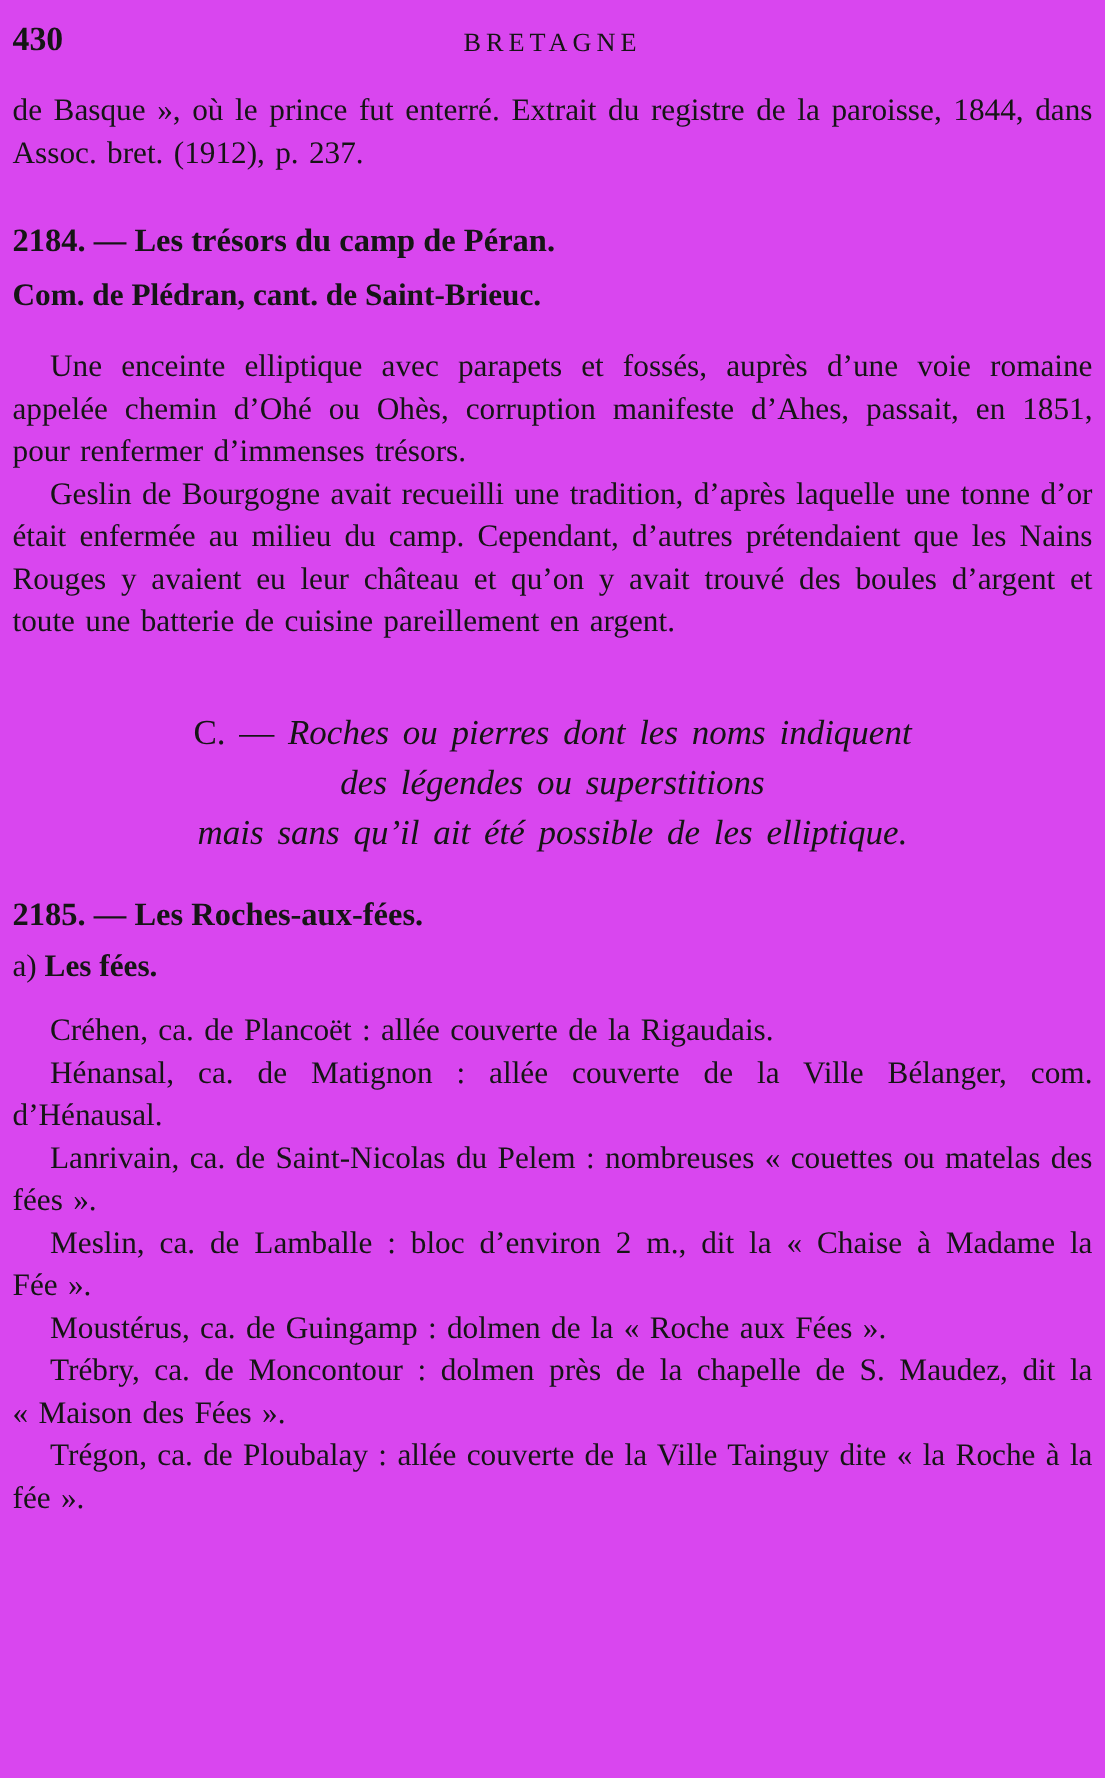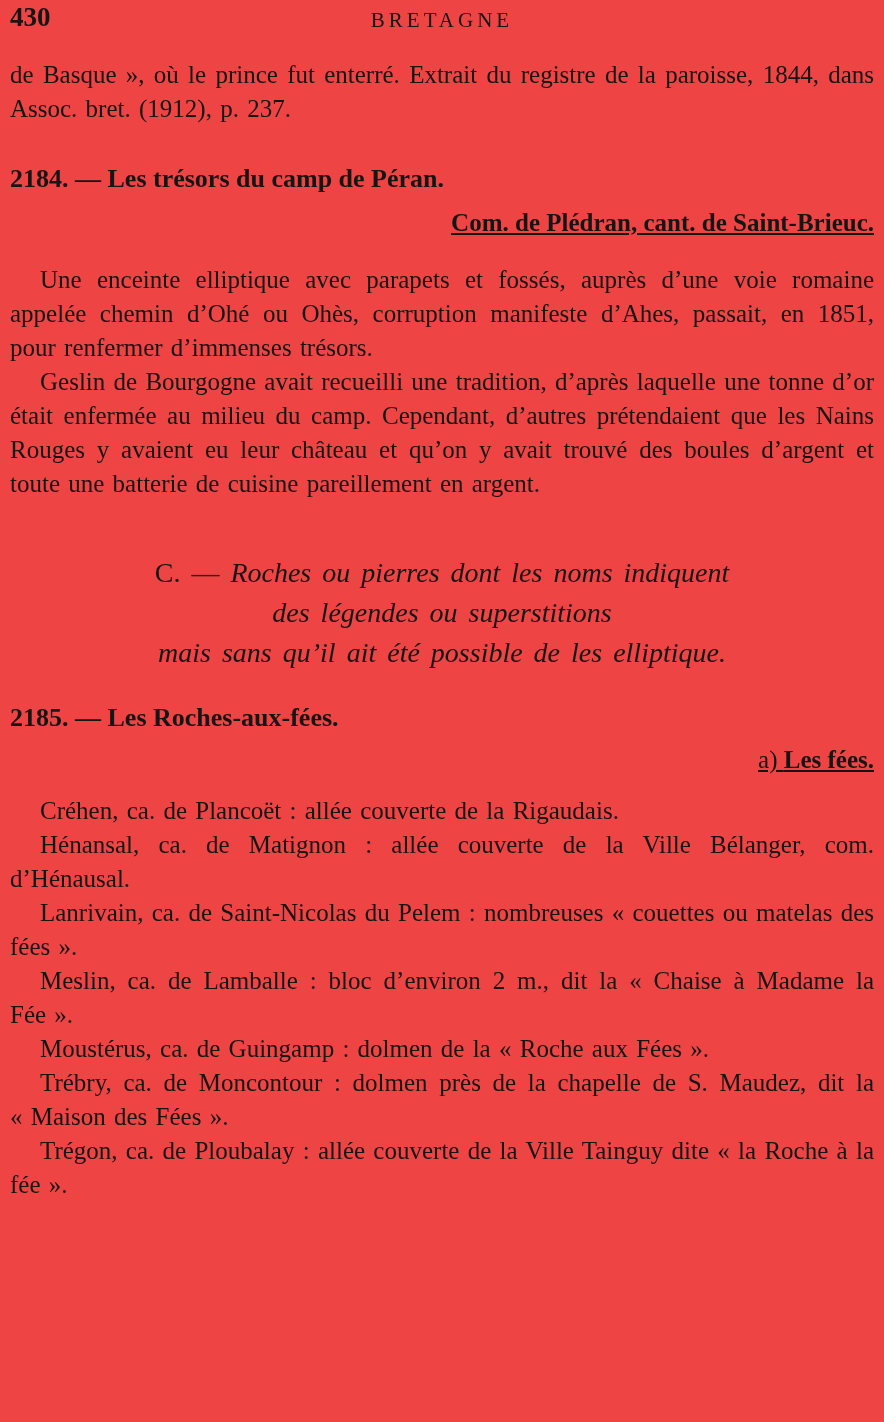--- a/index.html
+++ b/index.html
@@ -1,22 +1,22 @@
 <!DOCTYPE html>
 <html><head>
 <meta charset="utf-8">
 <style>
   html, body { margin: 0; padding: 0; background: #ffffff; }
   .page {
     position: relative;
     width: 884px;
     height: 1422px;
     box-sizing: border-box;
-    padding: 2px 10px 0 10px;
-    background: #ef4444;
+    padding: 16px 10px 0 10px;
+    background: #d946ef;
     color: #151515;
     font-family: "Liberation Serif", serif;
     overflow: hidden;
   }
   .running-head { position: relative; height: 34px; margin-bottom: 22px; }
   .pageno {
     position: absolute; left: 0; top: 0;
     font-size: 27px; font-weight: bold;
   }
   .rtitle {
@@ -34,22 +34,22 @@
   }
   .noindent { text-indent: 0; }
   .bd   { font-weight: bold; }
   .bdit { font-weight: normal; font-style: italic; }
   .h-entry {
     margin: 36px 0 0 0;
     font-size: 26px; line-height: 34px; font-weight: bold;
   }
   .h-sub {
     margin: 10px 0 0 0;
-    text-align: right;
-    font-size: 25px; line-height: 33px; font-weight: bold; text-decoration: underline;
+    text-align: left;
+    font-size: 25px; line-height: 33px; font-weight: bold;
   }
   .body-start { margin-top: 24px; }
   .section-head {
     margin: 52px 0 0 0;
     text-align: center;
     font-size: 28px; line-height: 40px;
     word-spacing: 4px;
   }
   .h2185 { margin-top: 28px; }
   .absub { margin-top: 8px; font-weight: normal; }

